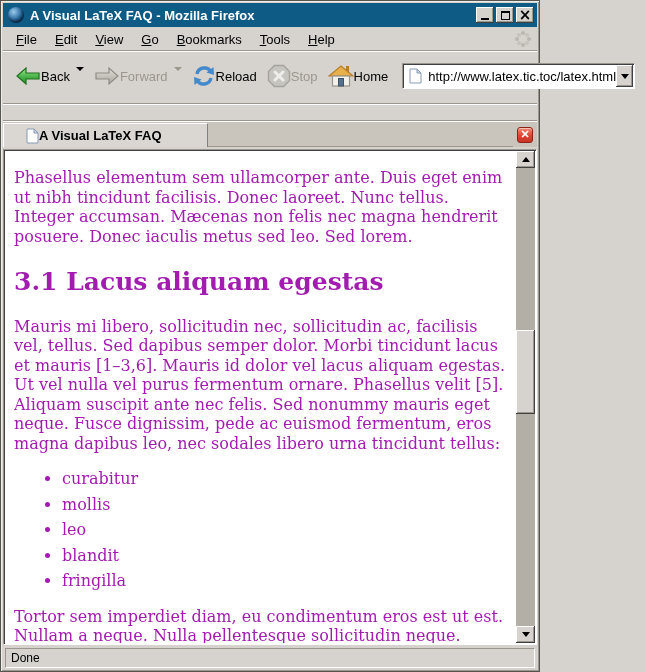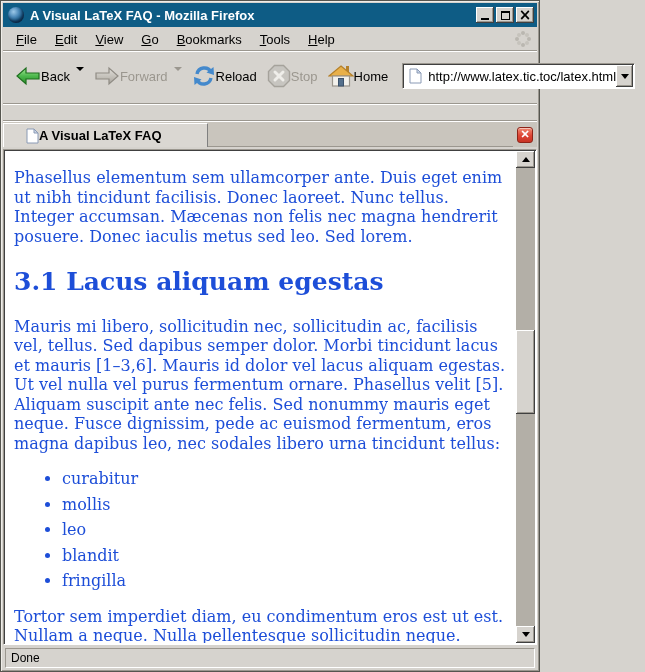--- a/index.html
+++ b/index.html
@@ -157,21 +157,21 @@
     background: #ffffff;
     border: 1px solid; border-color: #9b978f #ffffff #ffffff #9b978f;
     box-shadow: inset 1px 1px #404040;
     overflow: hidden;
   }
   .page {
     position: absolute; left: 2px; top: 1px; right: 21px; bottom: 1px;
     overflow: hidden;
     padding: 1px 6px 0 8px;
     font-family: "DejaVu Serif", serif;
-    font-size: 16px; line-height: 1.22; color: #1d4ed8;
+    font-size: 16px; line-height: 1.22; color: #a21caf;
   }
   .page p { margin: 16px 0; }
   .page h2 { font-size: 25px; margin: 21px 0 19px 0; font-weight: bold; }
   .page ul { margin: 15px 0; padding-left: 42px; }
   .page li { margin: 6px; }
 
   
   .scrollbar {
     position: absolute; top: 1px; right: 1px; bottom: 1px; width: 19px;
     background: #b3afa7;

